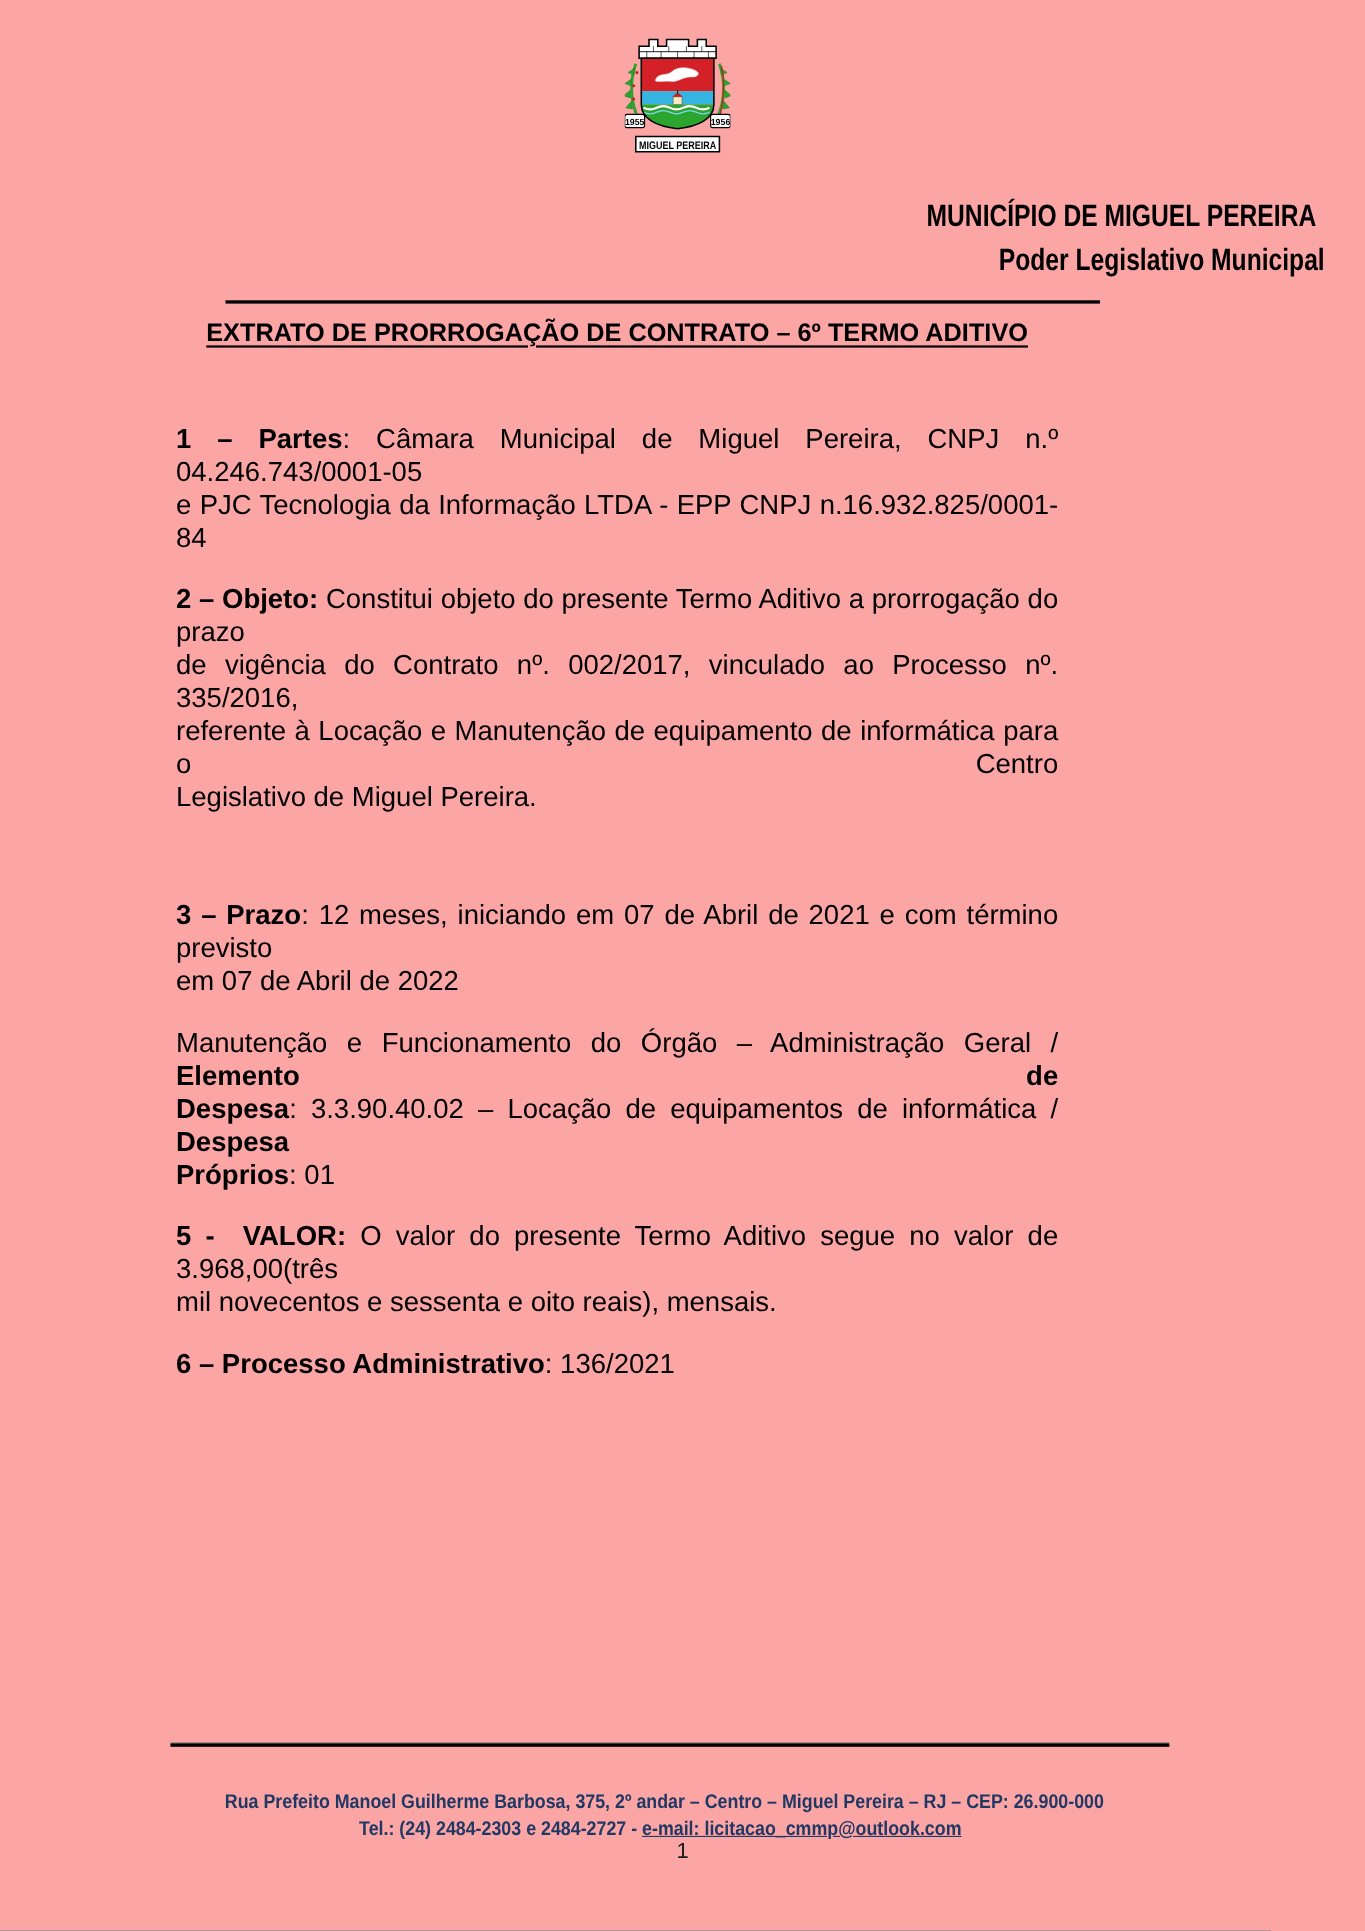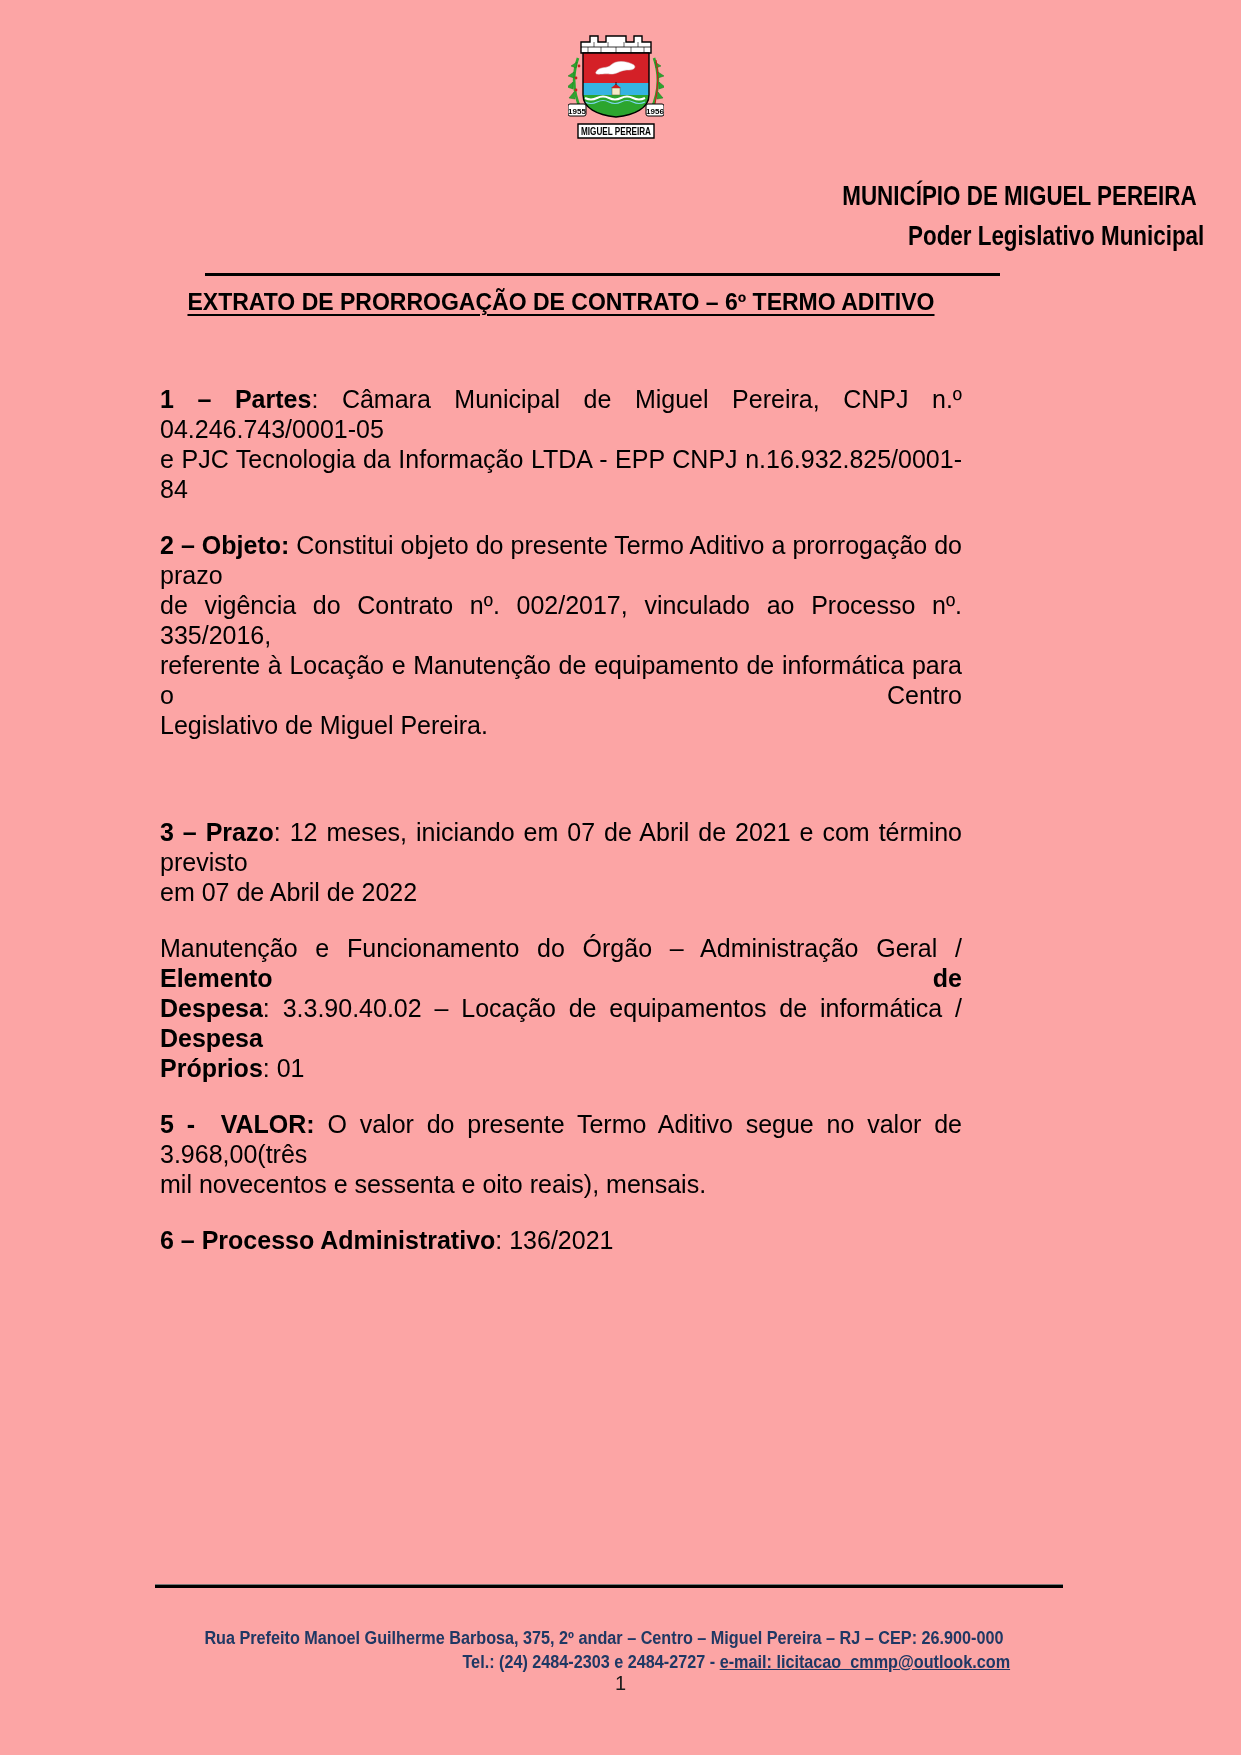--- a/index.html
+++ b/index.html
@@ -28,21 +28,21 @@
   .document-body{position:absolute;left:160px;top:384px;width:802px;
           font-size:25px;line-height:30px;}
   .paragraph{margin:0 0 26px 0;}
   .paragraph:nth-child(2){margin-bottom:77px;}
   .line{text-align:justify;text-align-last:justify;-moz-text-align-last:justify;}
   .line.last{text-align-last:left;-moz-text-align-last:left;}
   .line b{font-weight:700;}
   
   .rule-bottom{position:absolute;left:155px;top:1585px;width:908px;height:3px;
           background:#000;box-shadow:0 -1px 0 #777;}
-  .footer-text{position:absolute;left:160px;top:1626px;width:880px;text-align:right;
+  .footer-text{position:absolute;left:160px;top:1626px;width:880px;text-align:center;
           font-size:18px;line-height:24px;color:#1f3864;font-weight:600;}
   .fscale{display:inline-block;transform:scaleX(.90);transform-origin:center;white-space:nowrap;}
   .email-link{color:#1f3864;text-decoration:underline;}
   .page-number{position:absolute;left:0;top:1672px;width:1241px;text-align:center;
           font-size:20px;color:#1a1a1a;}
 </style>
 </head>
 <body>
 
 <div class="page">

